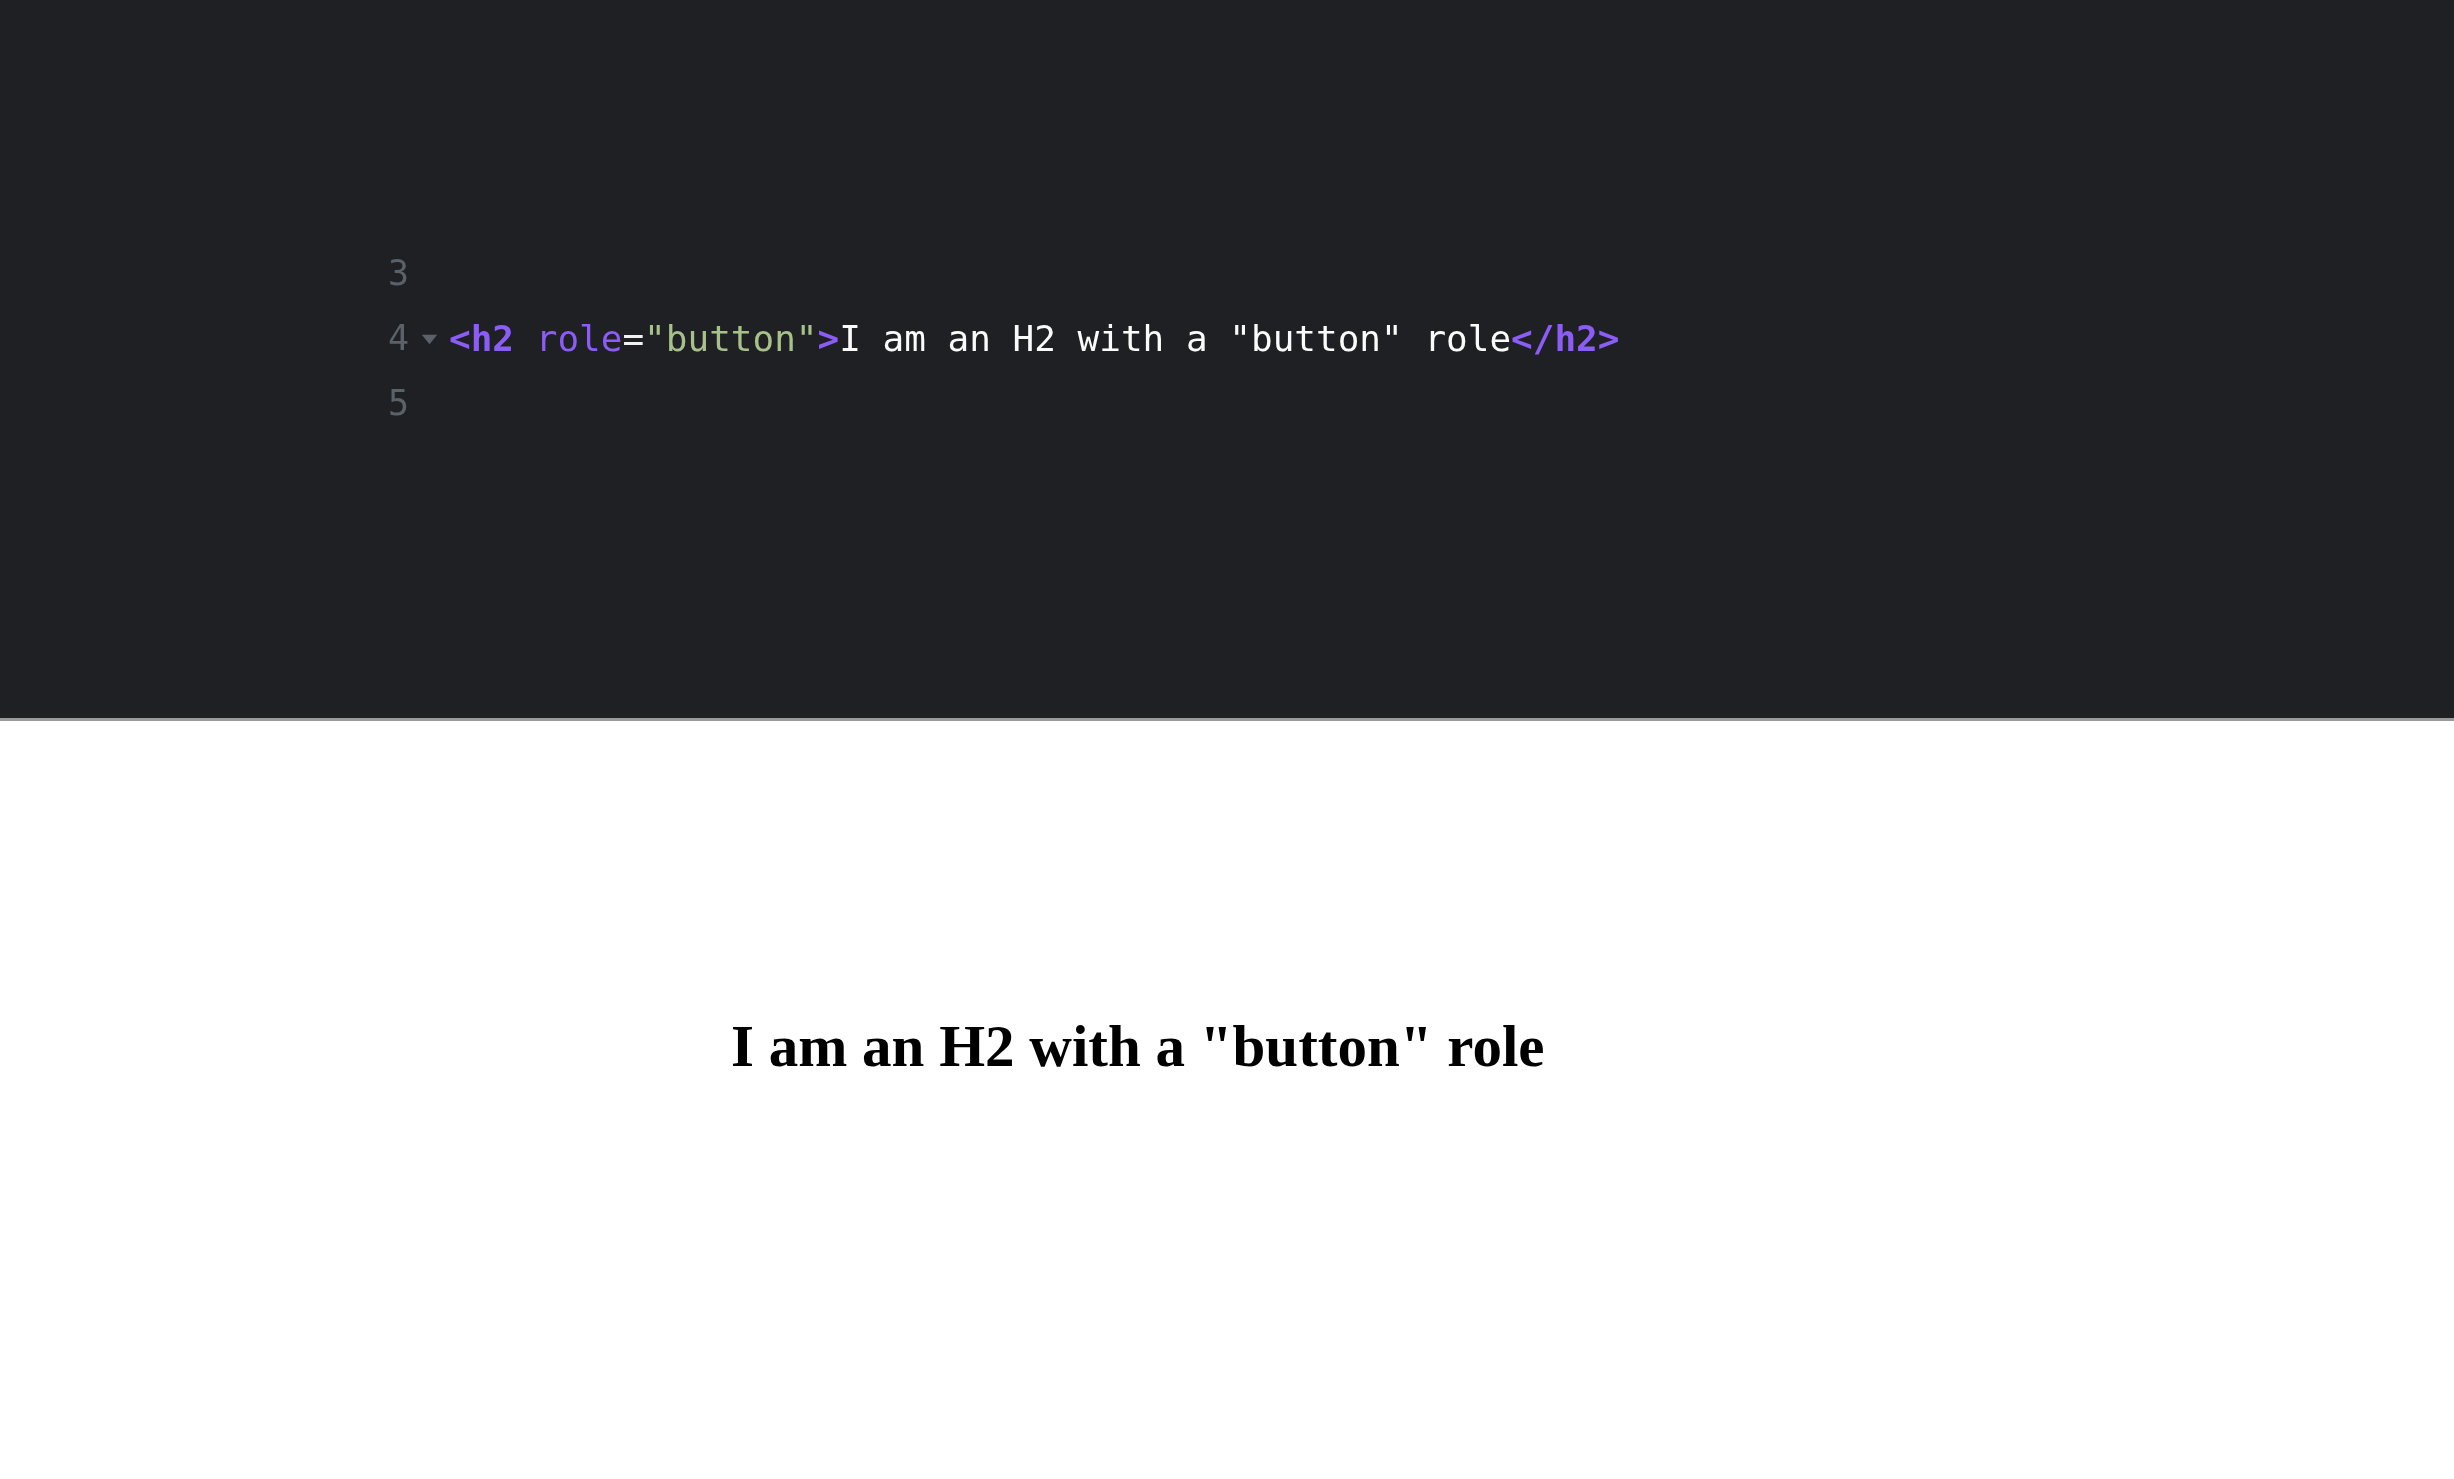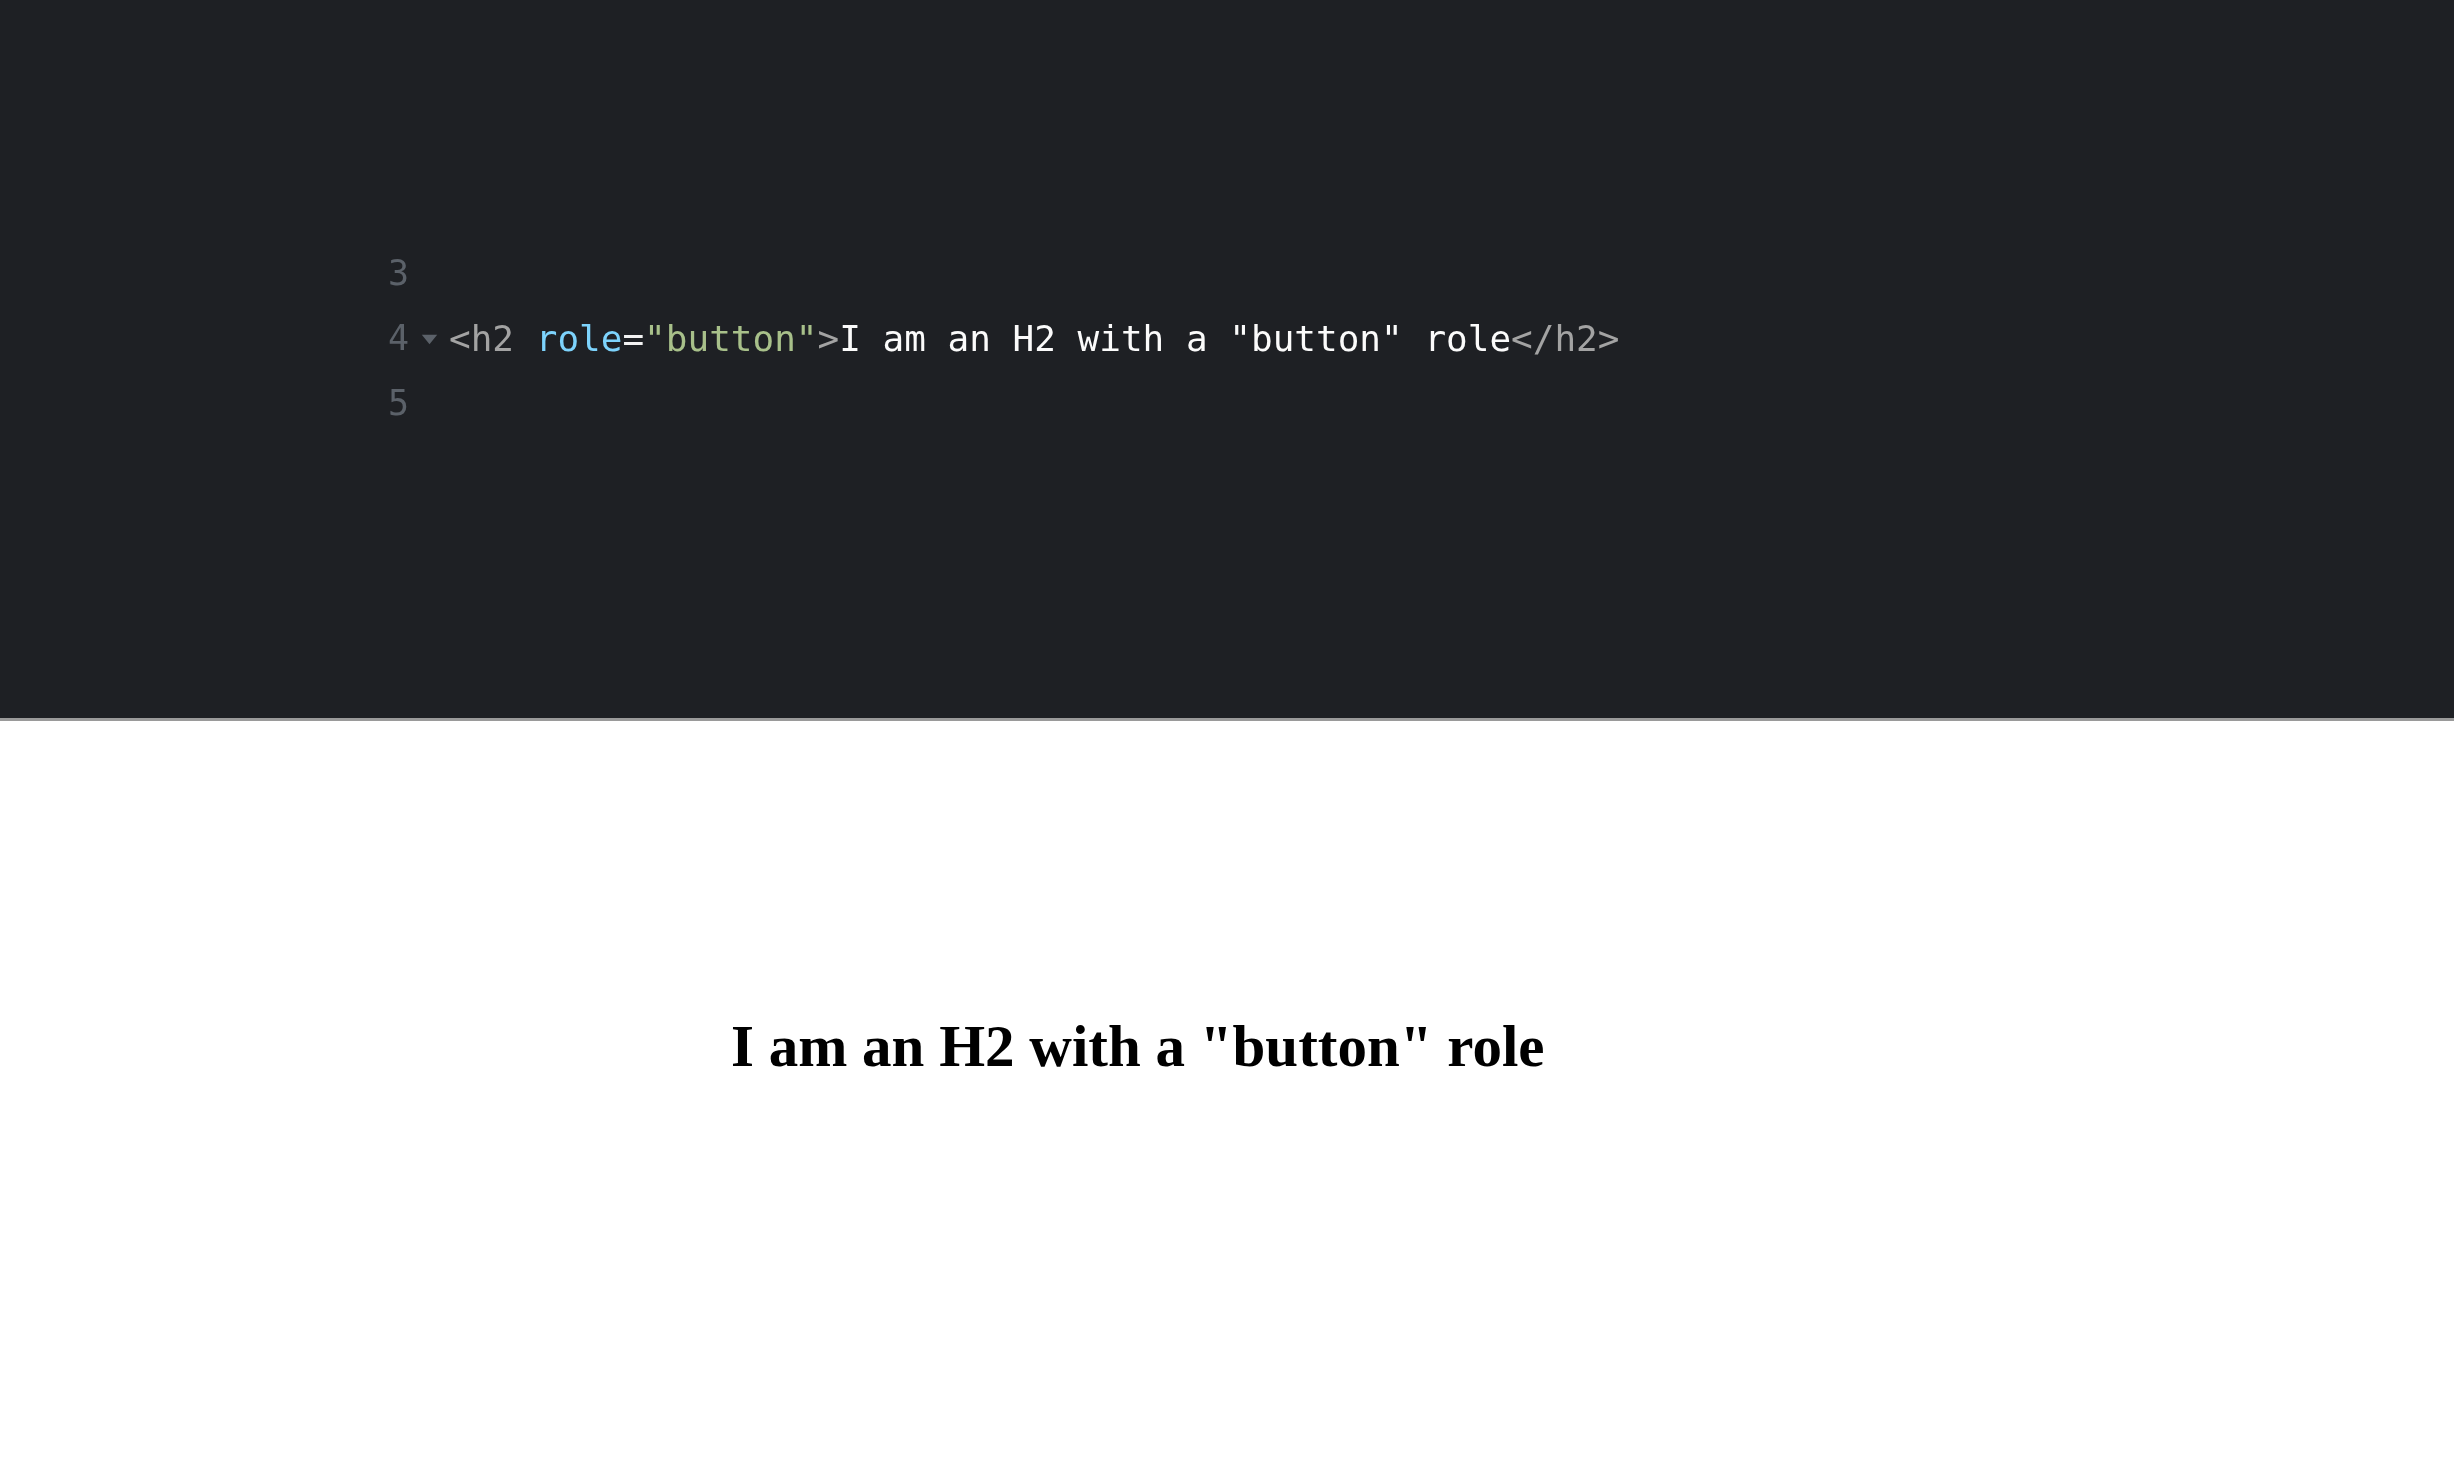--- a/index.html
+++ b/index.html
@@ -86,22 +86,22 @@
   .code-text {
     font-family: "DejaVu Sans Mono", "Liberation Mono", monospace;
     font-size: 36px;
     line-height: 1;
     letter-spacing: 0px;
     white-space: pre;
     color: #e8e8e8;
   }
 
   
-  .tok-tag      { color: #a3a3a3; }   
-  .tok-attr     { color: #7dd3fc; }   
+  .tok-tag      { color: #8b5cf6; font-weight: bold; }   
+  .tok-attr     { color: #8b5cf6; }   
   .tok-op       { color: #f2f2f2; }   
   .tok-string   { color: #a8c08a; }   
   .tok-content  { color: #fbfbfb; }   
 
   
   .pane-divider {
     height: 2.9px;
     background: #9a9a9a;
     flex: 0 0 2.9px;
   }

